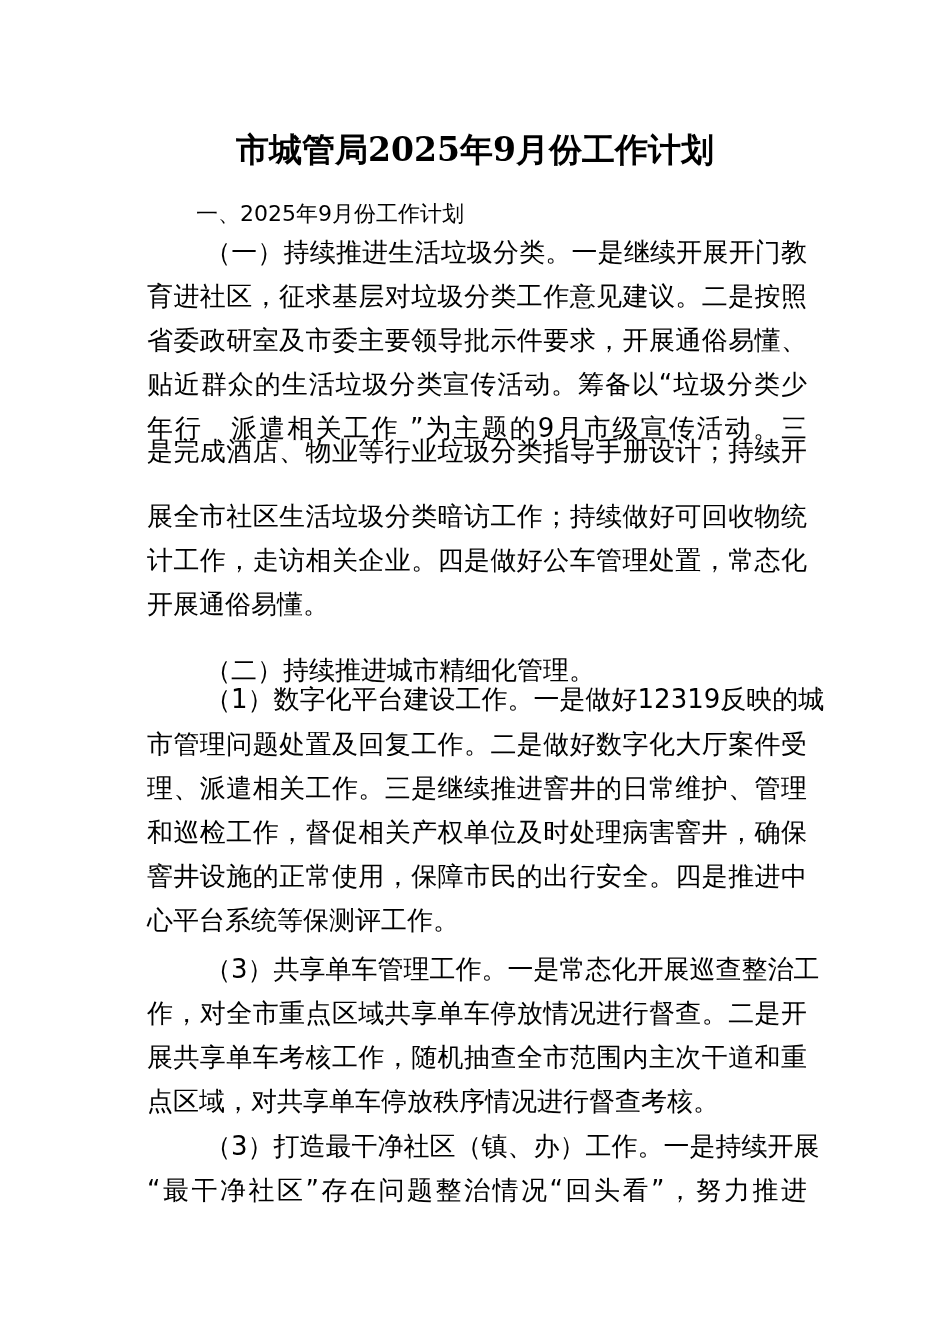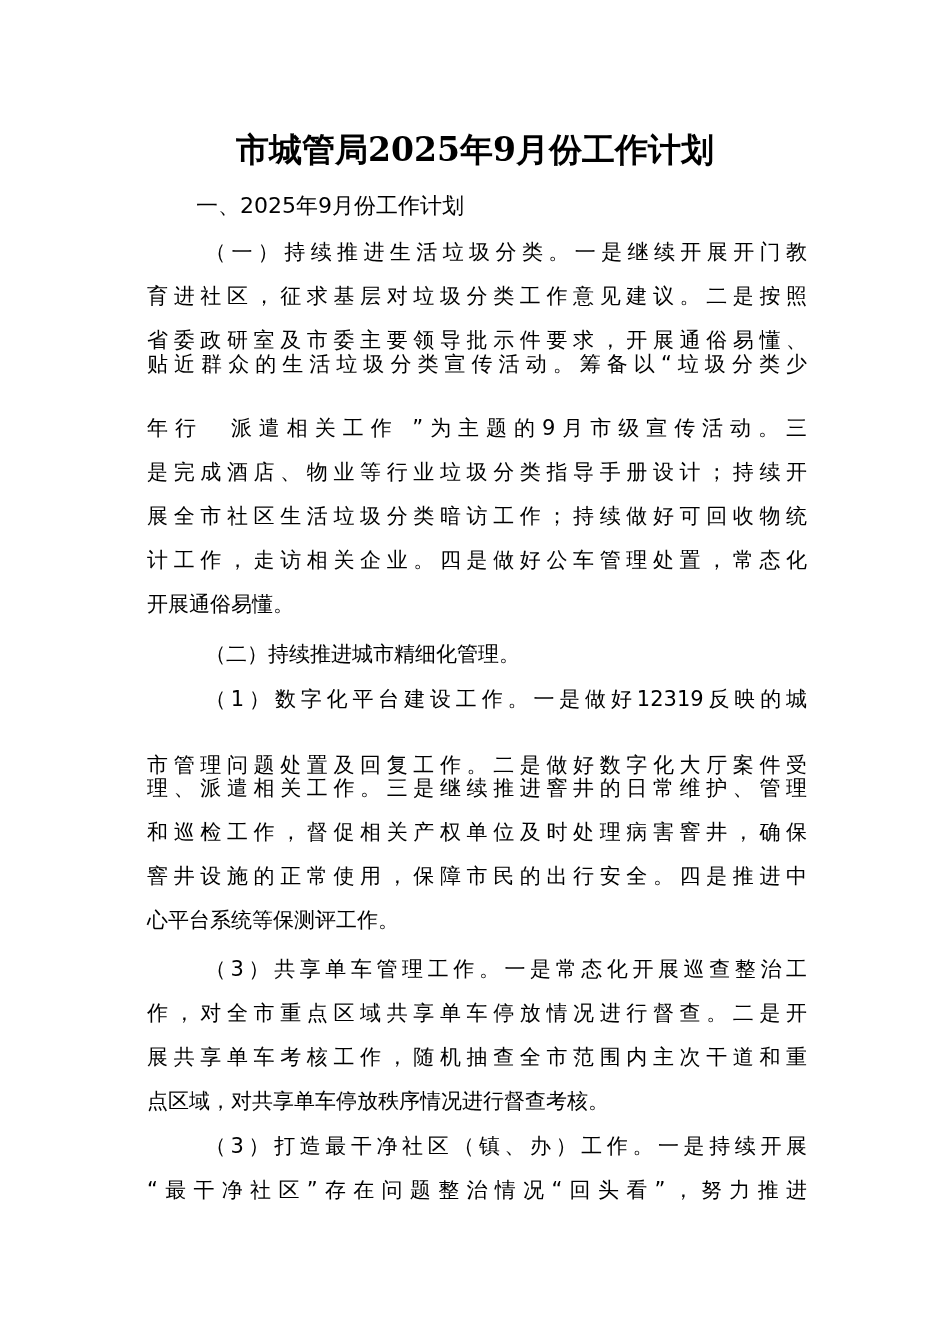--- a/index.html
+++ b/index.html
@@ -32,33 +32,33 @@
       font-family: "DejaVu Serif", serif;
       font-weight: bold;
       font-size: 33px;
       line-height: 44px;
       letter-spacing: 0px;
       white-space: nowrap;
     }
     .section-heading {
       position: absolute;
       left: 196px;
-      top: 188px;
+      top: 196px;
       font-family: "DejaVu Sans", sans-serif;
       font-size: 22px;
       line-height: 36px;
       white-space: nowrap;
     }
     .line {
       position: absolute;
       left: 147px;
       width: 660px;
       height: 44px;
       font-family: "DejaVu Sans", sans-serif;
-      font-size: 21px;
+      font-size: 26px;
       line-height: 44px;
       white-space: nowrap;
       text-align: justify;
       text-align-last: justify;
     }
     .line.indent { left: 205px; width: 602px; }
     .line.last { text-align-last: left; }
   </style>
 </head>
 <body>
@@ -66,35 +66,35 @@
 <div class="page">
 
   <div class="doc-title">市城管局2025年9月份工作计划</div>
 
   <div class="section-heading">一、2025年9月份工作计划</div>
 
   <div>
     <div class="line indent" style="top:230px">（一）持续推进生活垃圾分类。一是继续开展开门教</div>
     <div class="line" style="top:274px">育进社区，征求基层对垃圾分类工作意见建议。二是按照</div>
     <div class="line" style="top:318px">省委政研室及市委主要领导批示件要求，开展通俗易懂、</div>
-    <div class="line" style="top:342px">贴近群众的生活垃圾分类宣传活动。筹备以“垃圾分类少</div>
+    <div class="line" style="top:362px">贴近群众的生活垃圾分类宣传活动。筹备以“垃圾分类少</div>
     <div class="line" style="top:406px">年行　派遣相关工作 ”为主题的9月市级宣传活动。三</div>
-    <div class="line" style="top:450px">是完成酒店、物业等行业垃圾分类指导手册设计；持续开</div>
+    <div class="line" style="top:429px">是完成酒店、物业等行业垃圾分类指导手册设计；持续开</div>
     <div class="line" style="top:494px">展全市社区生活垃圾分类暗访工作；持续做好可回收物统</div>
     <div class="line" style="top:538px">计工作，走访相关企业。四是做好公车管理处置，常态化</div>
     <div class="line last" style="top:582px">开展通俗易懂。</div>
   </div>
 
   <div>
-    <div class="line indent last" style="top:632px">（二）持续推进城市精细化管理。</div>
+    <div class="line indent last" style="top:648px">（二）持续推进城市精细化管理。</div>
   </div>
 
   <div>
     <div class="line indent" style="top:677px">（1）数字化平台建设工作。一是做好12319反映的城</div>
-    <div class="line" style="top:743px">市管理问题处置及回复工作。二是做好数字化大厅案件受</div>
+    <div class="line" style="top:722px">市管理问题处置及回复工作。二是做好数字化大厅案件受</div>
     <div class="line" style="top:766px">理、派遣相关工作。三是继续推进窨井的日常维护、管理</div>
     <div class="line" style="top:810px">和巡检工作，督促相关产权单位及时处理病害窨井，确保</div>
     <div class="line" style="top:854px">窨井设施的正常使用，保障市民的出行安全。四是推进中</div>
     <div class="line last" style="top:898px">心平台系统等保测评工作。</div>
   </div>
 
   <div>
     <div class="line indent" style="top:947px">（3）共享单车管理工作。一是常态化开展巡查整治工</div>
     <div class="line" style="top:991px">作，对全市重点区域共享单车停放情况进行督查。二是开</div>
     <div class="line" style="top:1035px">展共享单车考核工作，随机抽查全市范围内主次干道和重</div>

